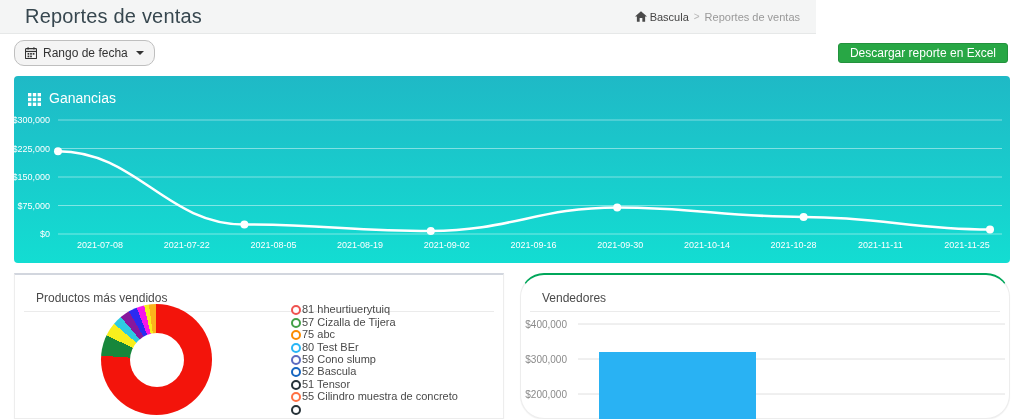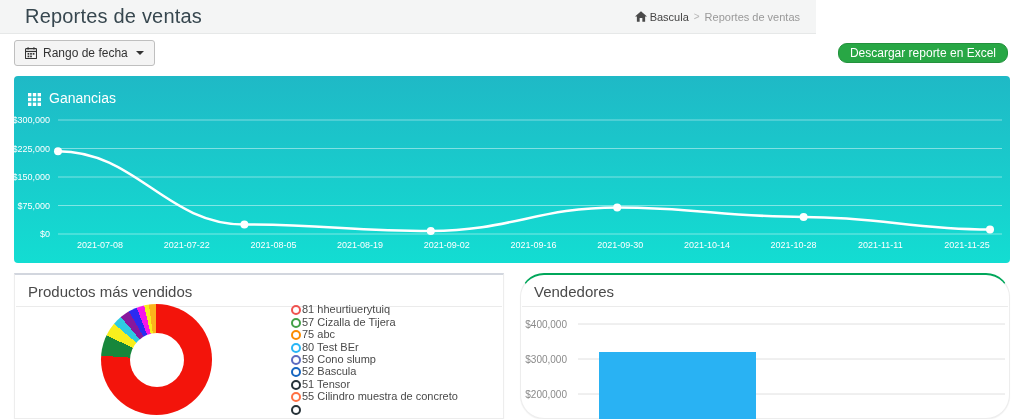--- a/index.html
+++ b/index.html
@@ -22,33 +22,33 @@
   .page-title { margin:0; font-size:20px; font-weight:400; color:#37474f; letter-spacing:.2px; }
   .breadcrumb { display:flex; align-items:center; font-size:11px; color:#555; }
   .breadcrumb a { color:#444; text-decoration:none; display:inline-flex; align-items:center; gap:3px; cursor:pointer; }
   .breadcrumb .sep { color:#b5b5b5; margin:0 5px; font-size:10px; }
   .breadcrumb .current { color:#999; }
 
   
   .btn-date {
     position:absolute; left:14px; top:40px; height:26px;
     display:inline-flex; align-items:center; gap:6px;
-    background:#f4f4f4; border:1px solid #bfbfbf; border-radius:3px;
+    background:#f4f4f4; border:1px solid #bfbfbf; border-radius:10px;
     padding:0 10px; font-size:12px; color:#333; cursor:pointer;
     font-family:inherit;
   }
   .caret-down {
     width:0; height:0; border-left:4px solid transparent;
     border-right:4px solid transparent; border-top:4px solid #333;
     display:inline-block; margin-left:2px;
   }
   .btn-excel {
     position:absolute; right:16px; top:43px; height:20px;
     display:inline-flex; align-items:center;
-    background:#28a745; border:1px solid #23923d; border-radius:9px;
+    background:#28a745; border:1px solid #23923d; border-radius:3px;
     padding:0 11px; font-size:12px; color:#fff; cursor:pointer;
     font-family:inherit;
   }
 
   
   .ganancias-panel {
     position:absolute; left:14px; top:76px; width:996px; height:187px;
     border-radius:4px; overflow:hidden;
     background:linear-gradient(180deg,#1fb9c6,#13ddd2);
   }
@@ -61,21 +61,21 @@
 
   
   .card {
     position:absolute; top:273px; width:490px; height:146px;
     background:#fff; border:1px solid #ededed; border-top:2px solid #d2d6de;
     box-shadow:0 1px 1px rgba(0,0,0,.05);
   }
   .card-left  { left:14px; }
   .card-right { left:520px; border-top-color:#00a65a; }
   .card h2 {
-    margin:1px; padding:7px 12px 6px 12px; font-size:15px; font-weight:400; color:#4a4a4a;
+    margin:9px; padding:7px 12px 6px 12px; font-size:12px; font-weight:400; color:#4a4a4a;
     border-bottom:1px solid #ebebeb;
   }
   .card svg.chart { position:absolute; top:30px; left:0; }
 
   
   .donut {
     position:absolute; left:86px; top:29px; width:111px; height:111px;
     border-radius:50%;
   }
   .donut::after {

